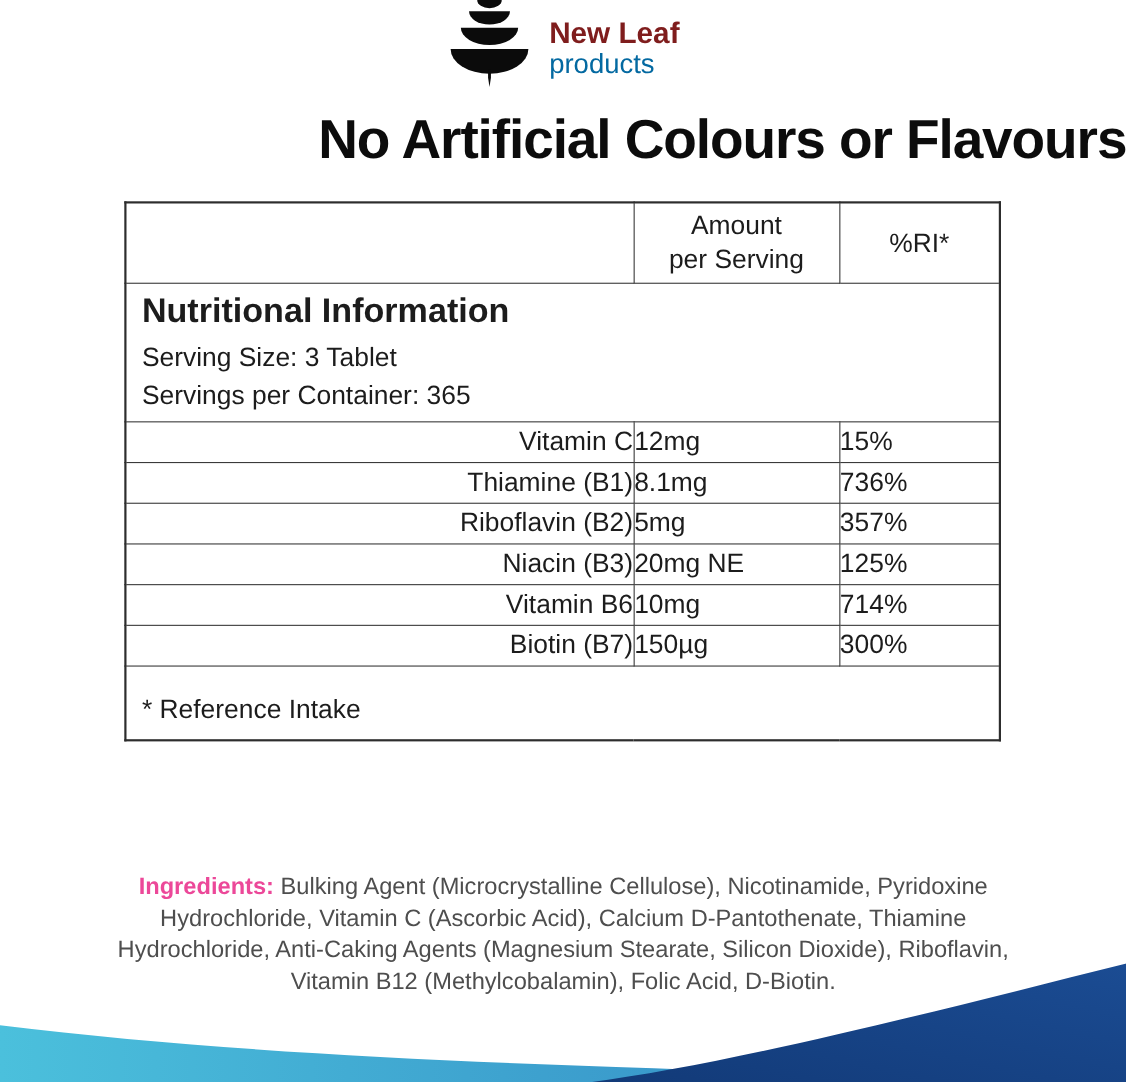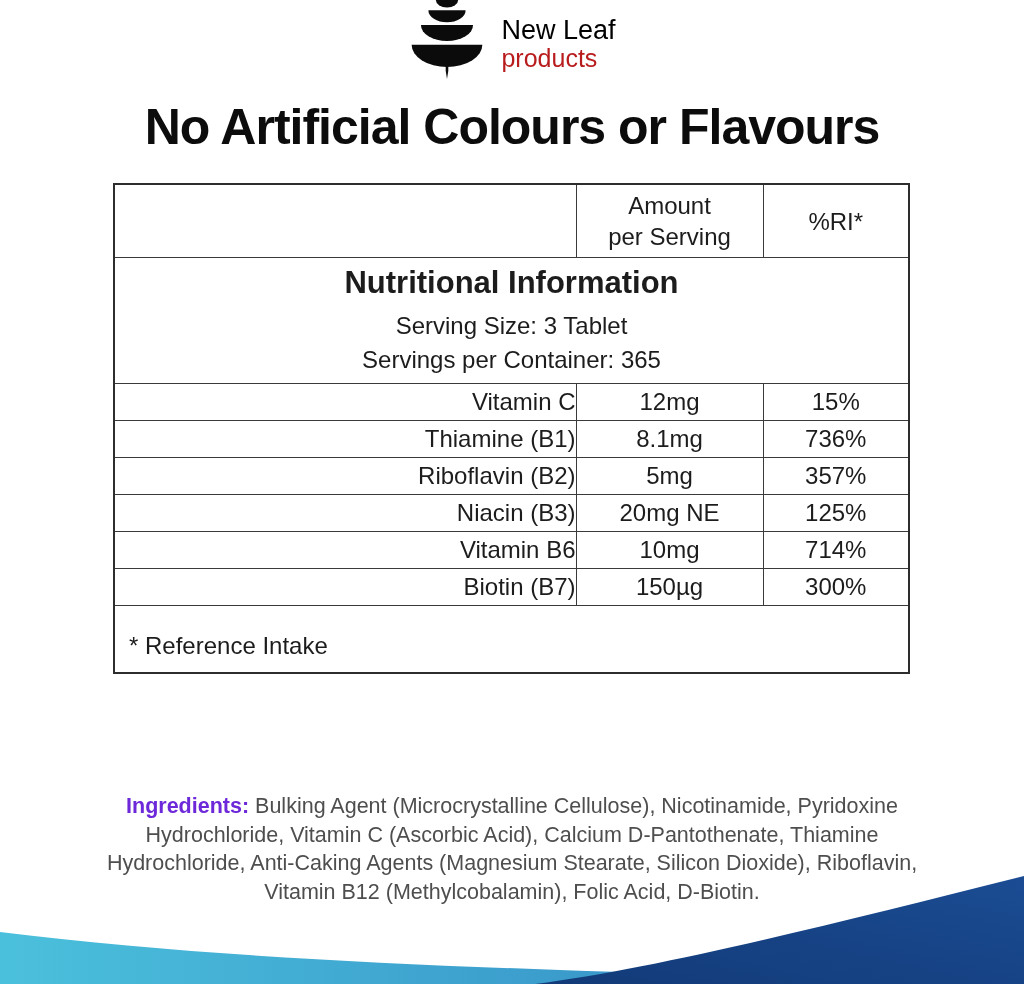--- a/index.html
+++ b/index.html
@@ -4,41 +4,41 @@
 <style>
   html,body{margin:0;padding:0;}
   body{
     width:1024px;height:984px;position:relative;overflow:hidden;
     background:#ffffff;font-family:"Liberation Sans","DejaVu Sans",sans-serif;
   }
   
   .brand{position:absolute;top:0;left:0;right:0;display:flex;justify-content:center;align-items:flex-start;gap:15px;}
   .tree{width:78px;height:80px;display:block;}
   .brand-text{padding-top:16px;}
-  .brand-name{font-size:27px;font-weight:400;color:#000000;line-height:1.05;}
-  .brand-tagline{font-size:25px;font-weight:400;color:#b91c1c;line-height:1.05;margin-top:1px;}
+  .brand-name{font-size:27px;font-weight:700;color:#7f1d1d;line-height:1.05;}
+  .brand-tagline{font-size:25px;font-weight:400;color:#0369a1;line-height:1.05;margin-top:1px;}
   
-  .headline{position:absolute;top:98px;left:0;width:100%;text-align:center;margin:0;
+  .headline{position:absolute;top:98px;left:0;width:100%;text-align:right;margin:0;
     font-size:50px;font-weight:700;letter-spacing:-1px;color:#0c0c0c;}
   
   .table-wrap{position:absolute;top:183px;left:113px;width:795px;}
   table.nutri{width:100%;border-collapse:collapse;table-layout:fixed;
     border:2.5px solid #2d2d2d;font-size:24px;color:#1c1c1c;}
   table.nutri td,table.nutri th{border:1.5px solid #3a3a3a;}
   .title-cell{height:121px;padding:2px 14px;vertical-align:middle;}
   .nt-title{font-size:31px;font-weight:700;margin:0 0 8px 0;}
   .nt-sub{font-size:24px;line-height:34px;}
   thead th{height:70px;font-weight:400;line-height:31px;vertical-align:middle;text-align:center;}
-  tbody td{height:36px;text-align:center;padding:0;}
+  tbody td{height:36px;text-align:left;padding:0;}
   tbody td.name{text-align:right;padding-left:24px;}
   .footnote-cell{height:52px;vertical-align:middle;padding:14px 0 0 14px;text-align:left;}
   
   .ingredients{position:absolute;top:792px;left:100px;width:824px;margin:0;text-align:center;
     font-size:21.5px;line-height:28.5px;color:#4e4e4e;}
-  .ing-label{font-weight:700;color:#6d28d9;}
+  .ing-label{font-weight:700;color:#ec4899;}
   
   .wave{position:absolute;left:0;bottom:0;width:1024px;height:120px;display:block;}
 </style>
 </head>
 <body>
 
 <header class="brand">
   <svg class="tree" viewBox="0 0 78 86" aria-hidden="true">
     <g fill="#0b0b0b">
       <path d="M27,0 H51 A12,8 0 0 1 27,0 Z"></path>

